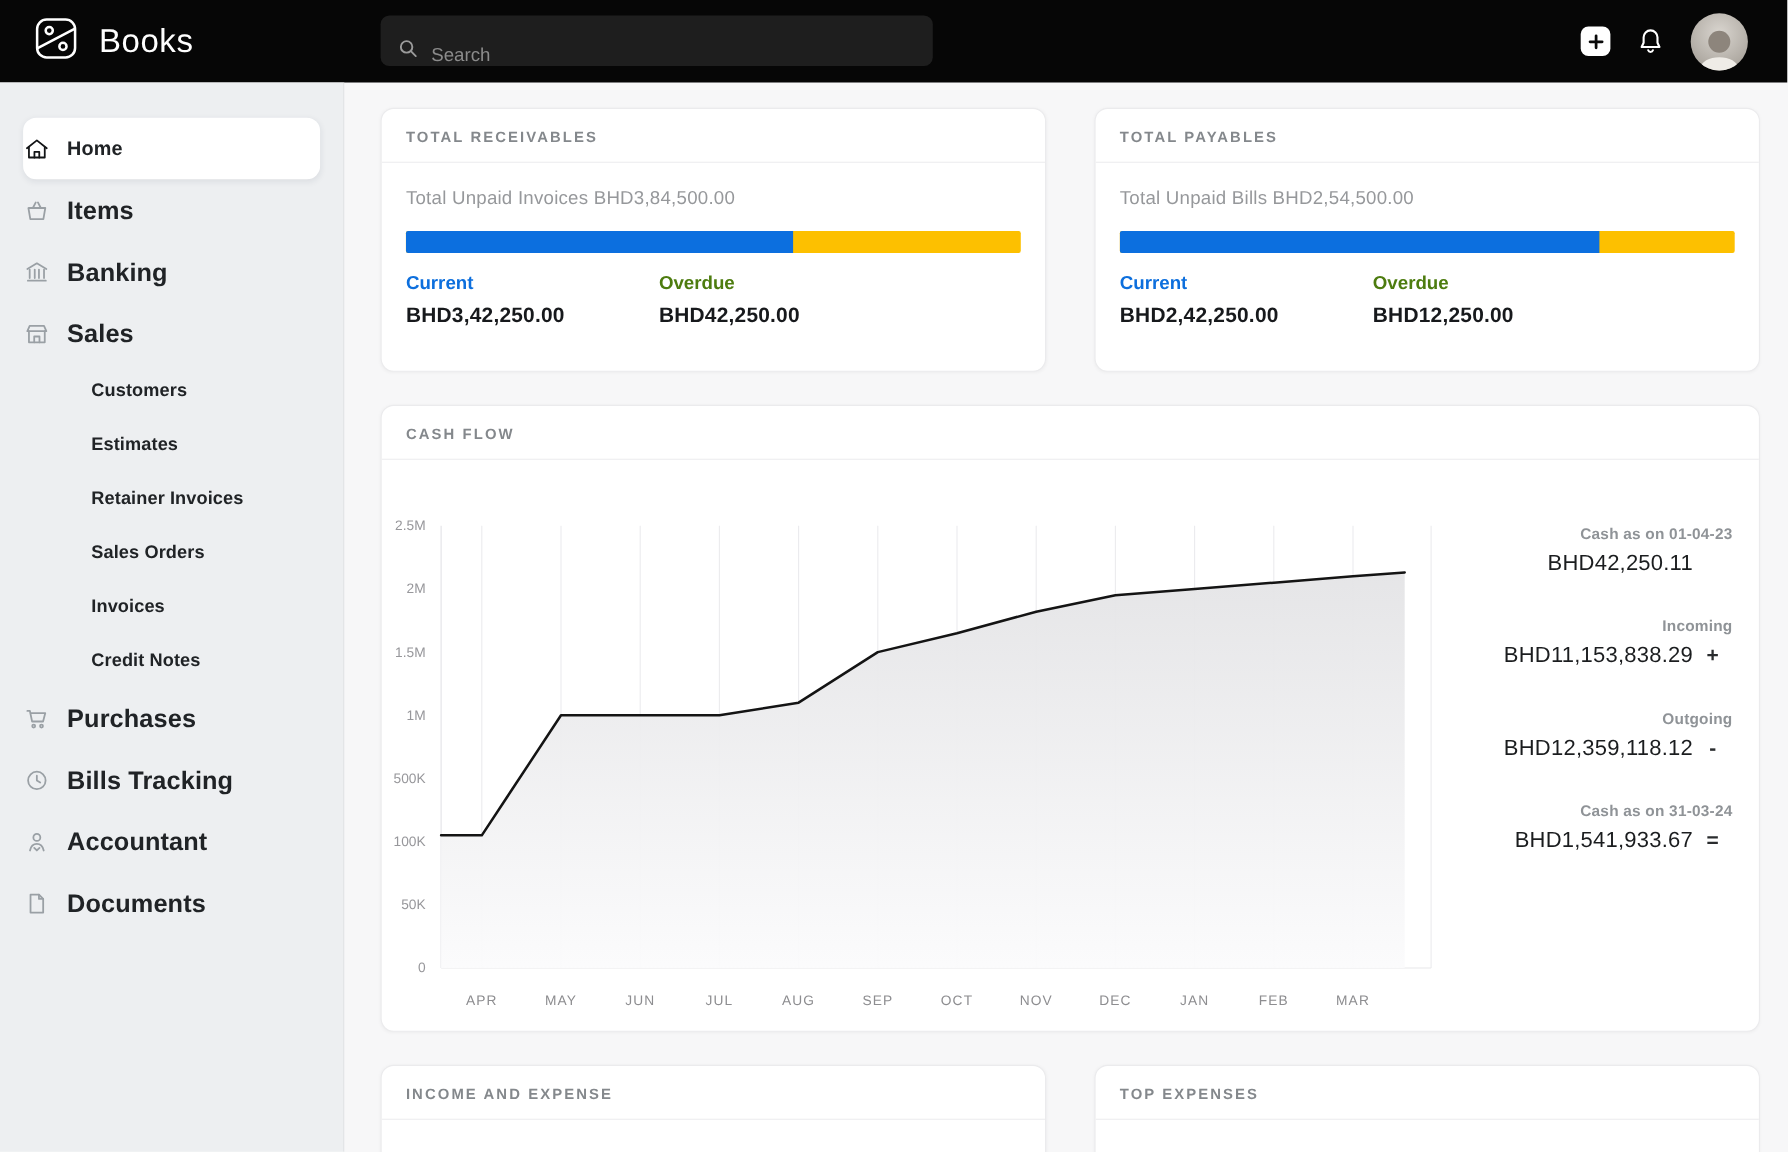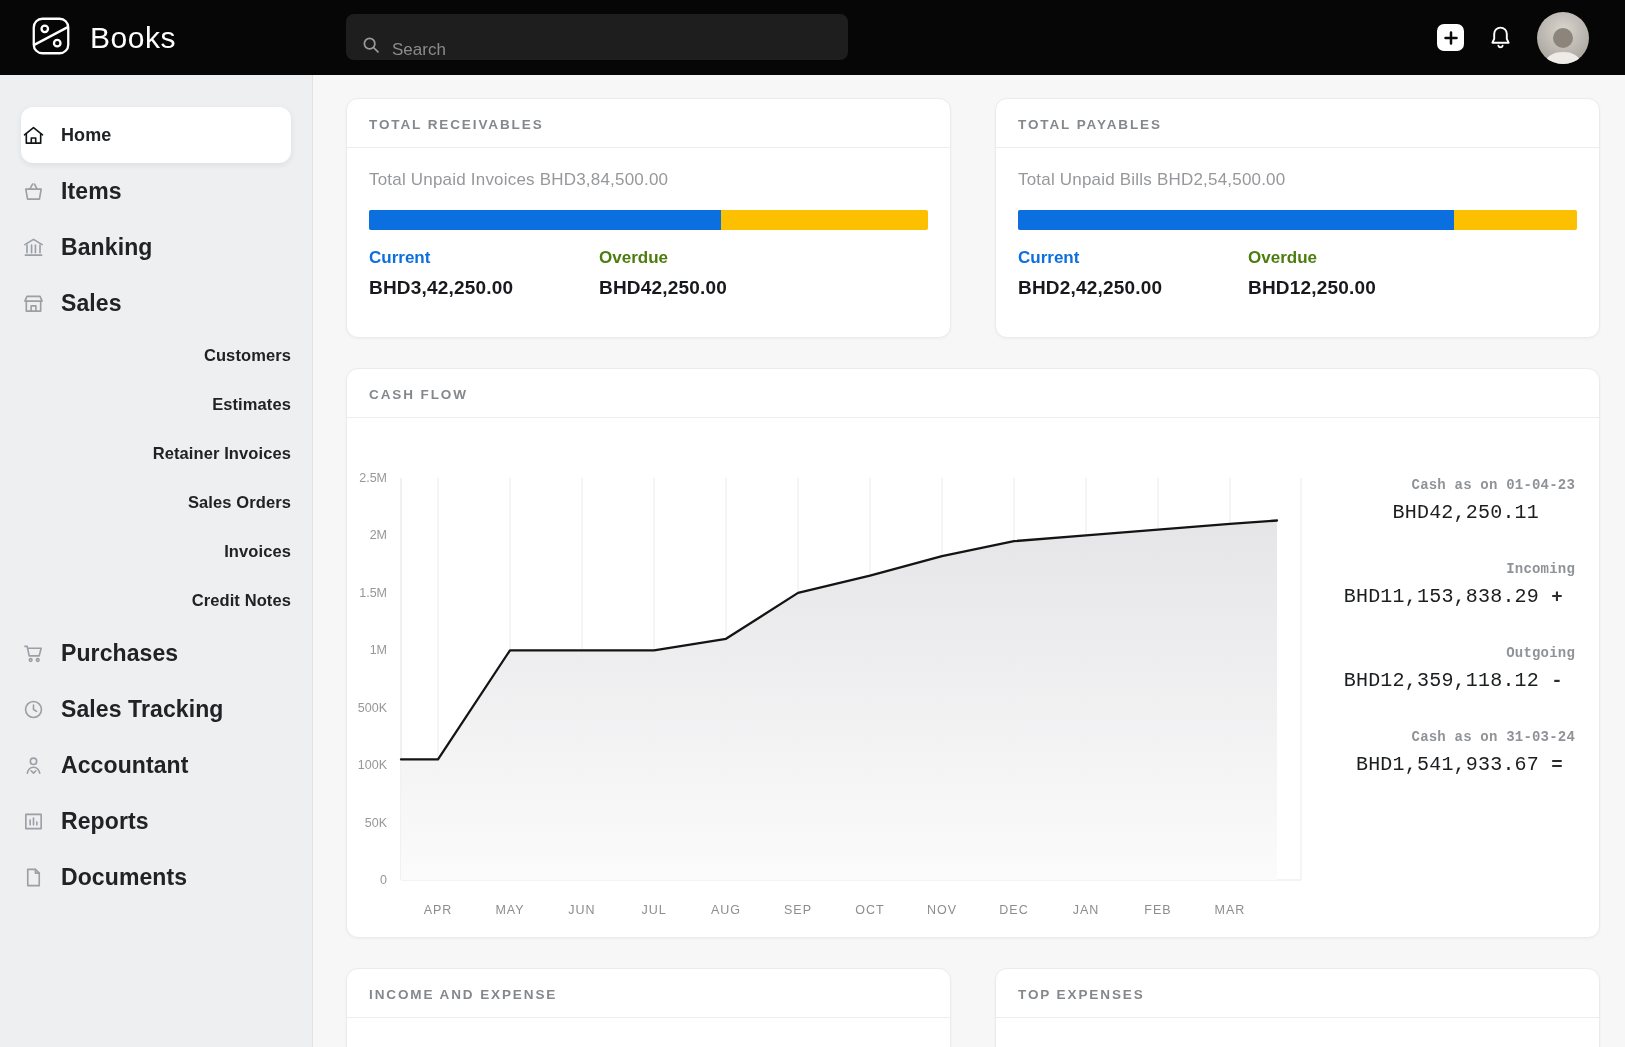--- a/index.html
+++ b/index.html
@@ -27,21 +27,21 @@
   .sidebar { position:absolute; left:0; top:75px; width:313px; height:972px;
     background:#edeff1; border-right:1px solid rgba(0,0,0,.05); padding-top:32px; }
   .nav-list { list-style:none; }
   .nav-item { height:56px; margin:0 21px; border-radius:12px; display:flex; align-items:center;
     gap:16px; cursor:pointer; color:#202326; }
   .nav-item .nav-label { font-size:23px; font-weight:600; letter-spacing:.1px; }
   .nav-item .nav-icon { width:24px; height:24px; color:#9aa0a5; display:flex; align-items:center; justify-content:center; }
   .nav-item.active { background:#ffffff; box-shadow:0 2px 6px rgba(30,40,60,.08); }
   .nav-item.active .nav-icon { color:#121416; }
   .nav-item.active .nav-label { font-weight:700; font-size:18px; }
-  .nav-item.sub { height:49px; padding-left:62px;justify-content:flex-end; }
+  .nav-item.sub { height:49px; padding-left:62px; }
   .nav-item.sub .nav-label { font-size:16.5px; }
 
   
   .main { position:absolute; left:313px; top:75px; width:1312px; height:972px;
     padding:23px 25px 0 33px; }
   .grid-2 { display:grid; grid-template-columns:1fr 1fr; gap:44px; }
   .card { background:#fff; border:1px solid #ebebed; border-radius:12px;
     box-shadow:0 1px 3px rgba(20,25,35,.04); overflow:hidden; }
   .card-header { padding:18px 22px 15px; font-size:13.5px; font-weight:700; color:#84888c;
     letter-spacing:1.9px; border-bottom:1px solid #ededef; }
@@ -55,21 +55,21 @@
   .split-label { font-size:17px; font-weight:700; }
   .split-label.current { color:#0d6fdd; }
   .split-label.overdue { color:#4d7c0f; }
   .split-value { margin-top:9px; font-size:19px; font-weight:700; color:#17191c; letter-spacing:.2px; }
 
   
   .cashflow-card { position:relative; margin-top:30px; height:570px; }
   .chart-wrap { position:absolute; left:0; top:55px; width:1014px; height:500px; }
   .stats-panel { position:absolute; right:24px; top:108px; width:300px; display:flex;
     flex-direction:column; gap:37px; }
-  .stat-block { text-align:right;font-family:Liberation Mono, monospace; }
+  .stat-block { text-align:right; }
   .stat-label { font-size:14px; font-weight:700; color:#8f9397; letter-spacing:.2px; }
   .stat-valuerow { margin-top:8px; display:flex; justify-content:flex-end; align-items:baseline; }
   .stat-value { font-size:20px; font-weight:500; color:#1b1d1f; letter-spacing:.2px; }
   .stat-symbol { width:36px; text-align:center; font-size:19px; font-weight:600; color:#2a2c2e; }
 
   
   .bottom-row { margin-top:30px; }
   .bottom-card { height:140px; }
 </style>
 </head>
@@ -206,43 +206,34 @@
         <span class="nav-label">Purchases</span>
       </li>
 
       <li class="nav-item">
         <span class="nav-icon">
           <svg width="23" height="23" viewBox="0 0 24 24" fill="none" stroke="currentColor" stroke-width="1.7" stroke-linecap="round" stroke-linejoin="round">
             <circle cx="12" cy="12" r="8.3"></circle>
             <path d="M12 7.5V12l3.2 2"></path>
           </svg>
         </span>
-        <span class="nav-label">Sales Tracking</span>
+        <span class="nav-label">Bills Tracking</span>
       </li>
 
       <li class="nav-item">
         <span class="nav-icon">
           <svg width="23" height="23" viewBox="0 0 24 24" fill="none" stroke="currentColor" stroke-width="1.7" stroke-linecap="round" stroke-linejoin="round">
             <circle cx="12" cy="7.6" r="3.3"></circle>
             <path d="M5.5 20c.9-4 3.6-6.2 6.5-6.2s5.6 2.2 6.5 6.2"></path>
             <path d="M9.5 17.5 12 20l2.5-2.5"></path>
           </svg>
         </span>
         <span class="nav-label">Accountant</span>
       </li>
 
-      <li class="nav-item">
-        <span class="nav-icon">
-          <svg width="23" height="23" viewBox="0 0 24 24" fill="none" stroke="currentColor" stroke-width="1.7" stroke-linecap="round" stroke-linejoin="round">
-            <rect x="4" y="4.5" width="16" height="15"></rect>
-            <path d="M8.5 15.5v-5M12 15.5V8.5M15.5 15.5v-3"></path>
-          </svg>
-        </span>
-        <span class="nav-label">Reports</span>
-      </li>
 
       <li class="nav-item">
         <span class="nav-icon">
           <svg width="23" height="23" viewBox="0 0 24 24" fill="none" stroke="currentColor" stroke-width="1.7" stroke-linecap="round" stroke-linejoin="round">
             <path d="M6 3.5h8l4 4V20.5H6V3.5z"></path>
             <path d="M14 3.5v4h4"></path>
           </svg>
         </span>
         <span class="nav-label">Documents</span>
       </li>

